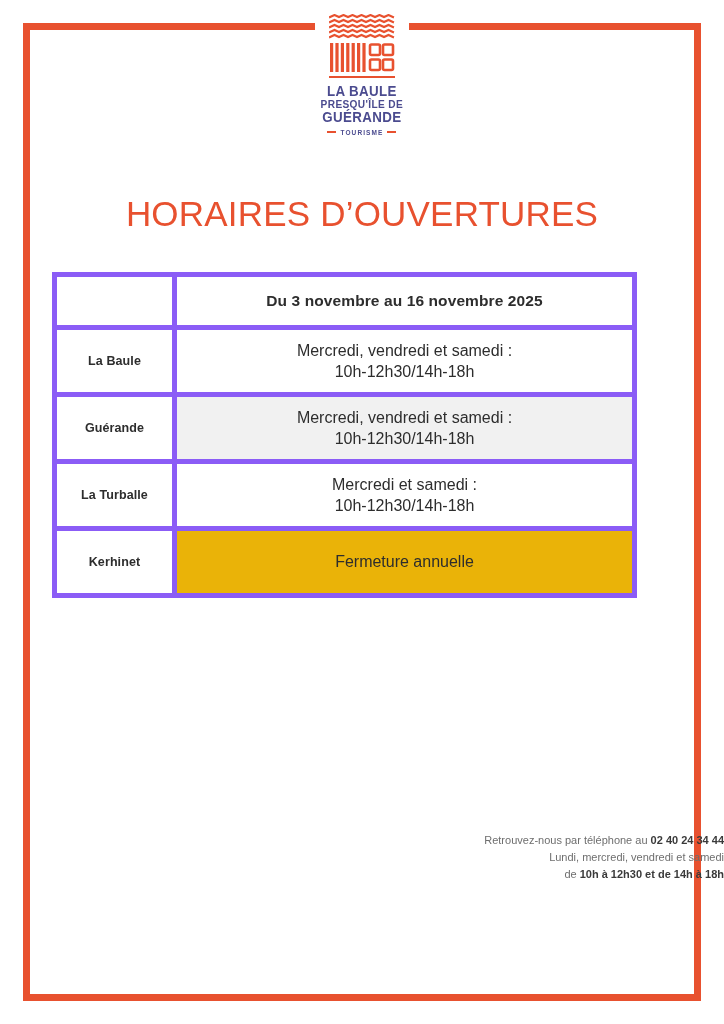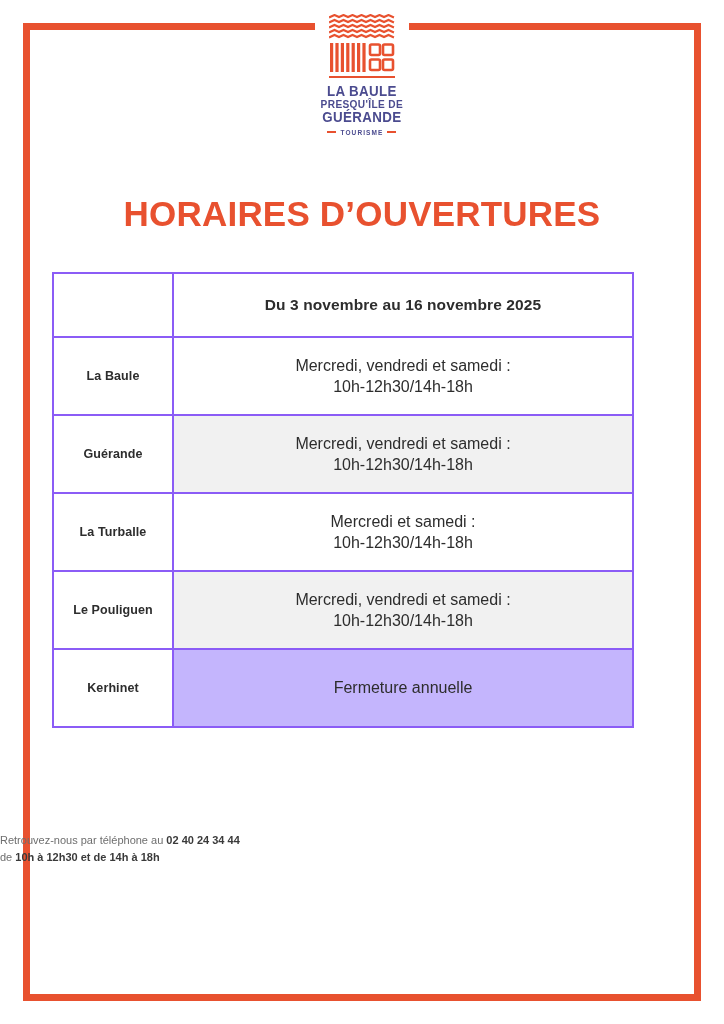--- a/index.html
+++ b/index.html
@@ -108,43 +108,43 @@
 
   
   .page-title {
     position: absolute;
     left: 0;
     top: 194px;
     width: 724px;
     text-align: center;
     color: #E8512F;
     font-size: 35px;
-    font-weight: bold;
+    font-weight: normal;
     letter-spacing: 0.2px;
     font-family: "Liberation Sans", sans-serif;
   }
 
   
   .sched-wrap {
     position: absolute;
     left: 52px;
     top: 272px;
     width: 580px;
   }
   table.sched {
     border-collapse: collapse;
     width: 580px;
     table-layout: fixed;
   }
   table.sched col.c1 { width: 120px; }
   table.sched col.c2 { width: 460px; }
 
   table.sched td {
-    border: 2px solid #8b5cf6;
-    padding: 11px;
+    border: 5px solid #8b5cf6;
+    padding: 4px;
     vertical-align: middle;
     text-align: center;
     color: #2D2D2D;
   }
   td.blank-corner {
     border: none;
     background: transparent;
   }
   td.head-cell {
     height: 40px;
@@ -161,31 +161,31 @@
     letter-spacing: 0.1px;
   }
   td.hours {
     height: 54px;
     font-size: 16px;
     line-height: 1.32;
     background: #ffffff;
     color: #3A3A3A;
   }
   tr.alt td.hours { background: #F1F1F1; }
-  tr.closed td.hours { background: #c4b5fd; }
+  tr.closed td.hours { background: #eab308; }
   .hours-l1 { display: block; }
   .hours-l2 { display: block; }
 
   
   .footer {
     position: absolute;
     left: 0;
     top: 832px;
     width: 724px;
-    text-align: left;
+    text-align: right;
     color: #6E6E6E;
     font-size: 11px;
     line-height: 1.55;
   }
   .footer b { color: #3A3A3A; }
   .footer .fl { display: block; }
 </style>
 </head>
 <body>
 
@@ -263,35 +263,29 @@
               <span class="hours-l2">10h-12h30/14h-18h</span>
             </td>
           </tr>
           <tr>
             <td class="town">La Turballe</td>
             <td class="hours">
               <span class="hours-l1">Mercredi et samedi :</span>
               <span class="hours-l2">10h-12h30/14h-18h</span>
             </td>
           </tr>
-          <tr class="alt">
-            <td class="town">Le Pouliguen</td>
-            <td class="hours">
-              <span class="hours-l1">Mercredi, vendredi et samedi :</span>
-              <span class="hours-l2">10h-12h30/14h-18h</span>
-            </td>
-          </tr>
           <tr class="closed">
             <td class="town">Kerhinet</td>
             <td class="hours">
               <span class="hours-l1">Fermeture annuelle</span>
             </td>
           </tr>
         </tbody>
     </table>
   </div>
 
   <div class="footer">
     <span class="fl"><span>Retrouvez-nous par téléphone au </span><b>02 40 24 34 44</b></span>
+    <span class="fl">Lundi, mercredi, vendredi et samedi</span>
     <span class="fl"><span>de </span><b>10h à 12h30 et de 14h à 18h</b></span>
   </div>
 
 </div>
 
 </body></html>

